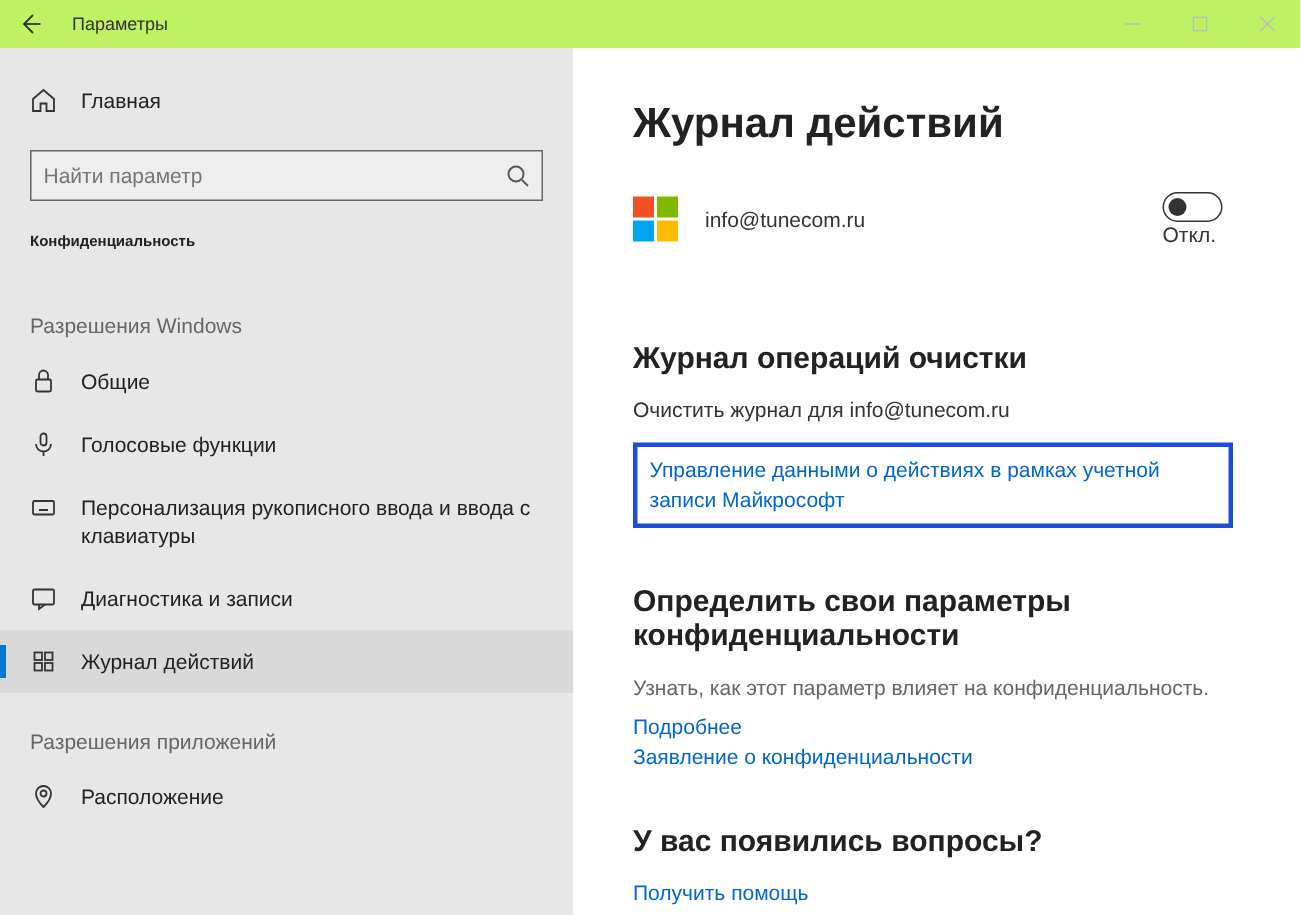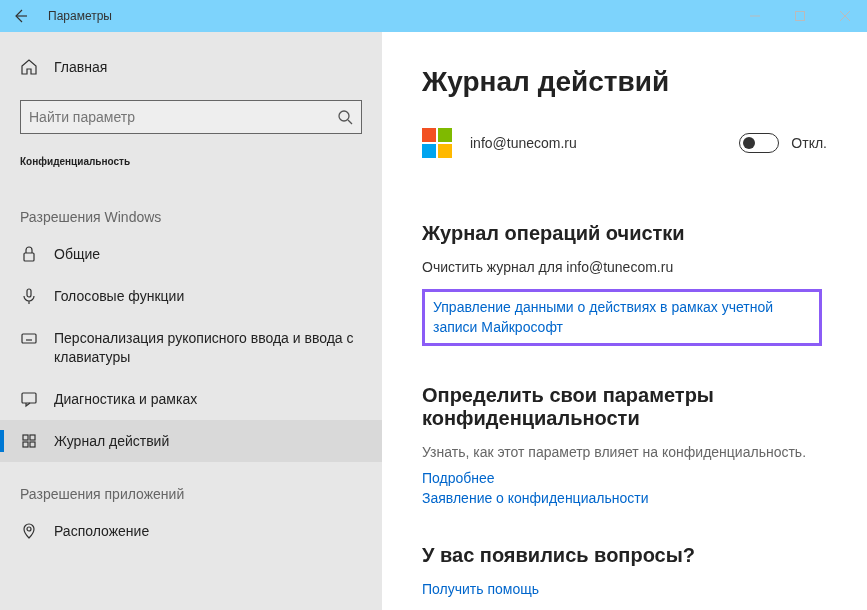--- a/index.html
+++ b/index.html
@@ -13,21 +13,21 @@
   height: 610px;
   overflow: hidden;
   background: #fff;
   display: flex;
   flex-direction: column;
 }
 .titlebar {
   height: 32px;
   display: flex;
   align-items: center;
-  background: #7dd3fc;
+  background: #bef264;
 }
 .titlebar .back {
   width: 40px;
   height: 32px;
   display: flex;
   align-items: center;
   justify-content: center;
   cursor: pointer;
 }
 .titlebar .title {
@@ -144,21 +144,22 @@
 .win-logo div:nth-child(2){background:#7fba00;}
 .win-logo div:nth-child(3){background:#00a4ef;}
 .win-logo div:nth-child(4){background:#ffb900;}
 .account-email {
   flex: 1;
   font-size: 14px;
   color: #333;
 }
 .toggle-row {
   display: flex;
-  align-items: center;
+  align-items: flex-start;
+  flex-direction: column;
 }
 .toggle {
   width: 40px;
   height: 20px;
   border: 1px solid #333;
   border-radius: 10px;
   position: relative;
   margin-right: 12px;
   cursor: pointer;
 }
@@ -190,21 +191,21 @@
 }
 .link {
   display: block;
   font-size: 14px;
   color: #0066cc;
   text-decoration: none;
   margin-bottom: 4px;
   cursor: pointer;
 }
 .highlight-box {
-  border: 3px solid #8b5cf6;
+  border: 3px solid #1d4ed8;
   padding: 6px 8px;
   margin-bottom: 36px;
   width: 400px;
 }
 .highlight-box .link { margin-bottom: 0; line-height: 1.4; }
 .section-block { margin-bottom: 38px; }
 </style>
 </head>
 <body>
 
@@ -276,21 +277,21 @@
           <line x1="11" y1="8" x2="11" y2="8" stroke="#333" stroke-width="2"></line>
           <line x1="6" y1="11" x2="12" y2="11" stroke="#333" stroke-width="1.2"></line>
         </svg>
       <span>Персонализация рукописного ввода и ввода с клавиатуры</span>
     </div>
     <div class="nav-item">
       <svg width="18" height="18" viewBox="0 0 18 18">
           <rect x="2" y="3" width="14" height="10" rx="1" stroke="#333" fill="none" stroke-width="1.2"></rect>
           <path d="M6 13 L6 16 L10 13" stroke="#333" fill="none" stroke-width="1.2"></path>
         </svg>
-      <span>Диагностика и рамках</span>
+      <span>Диагностика и записи</span>
     </div>
     <div class="nav-item active">
       <svg width="18" height="18" viewBox="0 0 18 18">
           <rect x="3" y="3" width="5" height="5" stroke="#333" fill="none" stroke-width="1.2"></rect>
           <rect x="10" y="3" width="5" height="5" stroke="#333" fill="none" stroke-width="1.2"></rect>
           <rect x="3" y="10" width="5" height="5" stroke="#333" fill="none" stroke-width="1.2"></rect>
           <rect x="10" y="10" width="5" height="5" stroke="#333" fill="none" stroke-width="1.2"></rect>
         </svg>
       <span>Журнал действий</span>
     </div>

